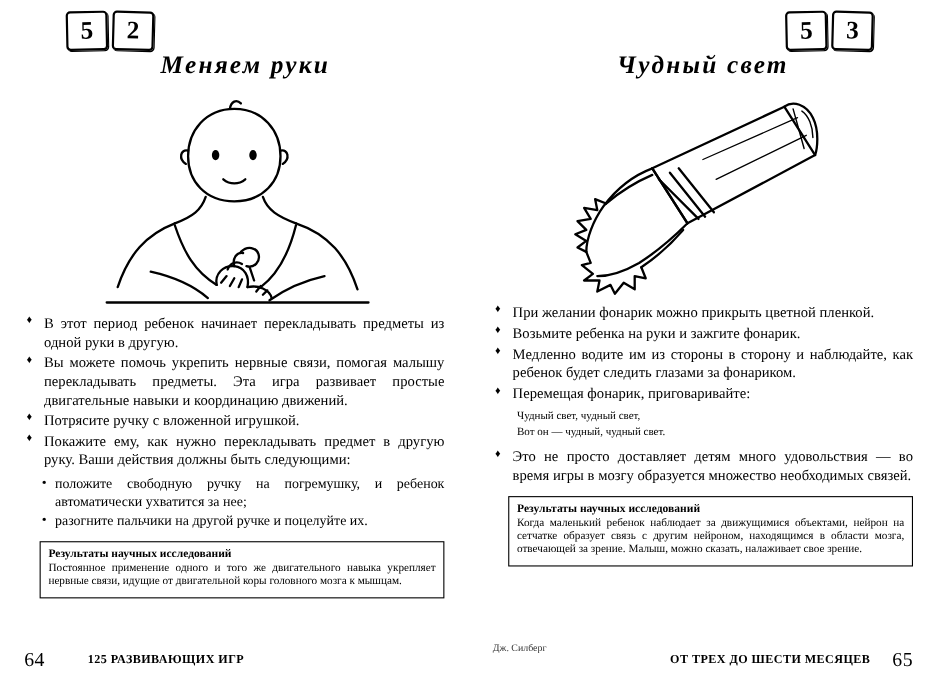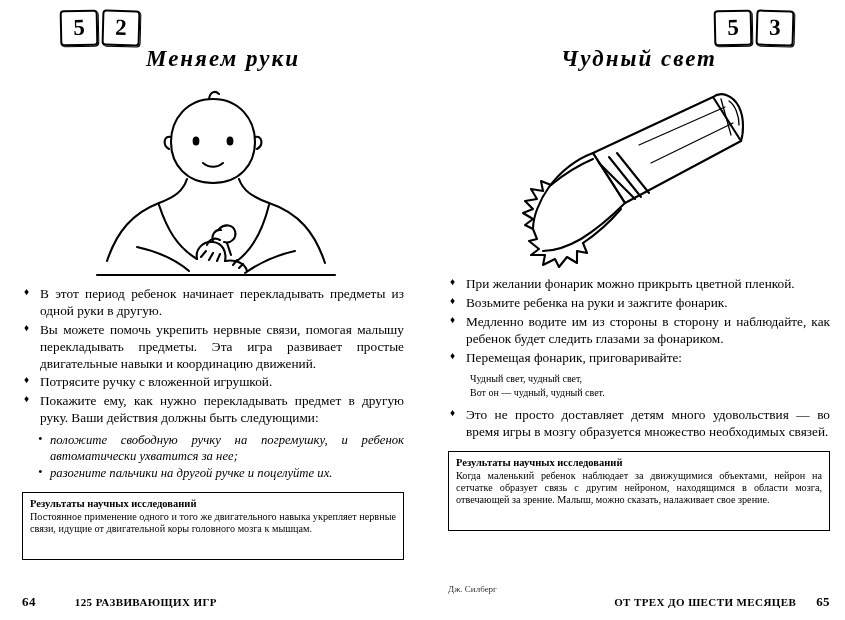--- a/index.html
+++ b/index.html
@@ -105,21 +105,20 @@
     left: 2px;
     top: 0px;
     font-size: 10px;
   }
   ul.sub {
     list-style: none;
     margin: 6px 0 6px 16px;
     padding: 0;
     font-size: 12.7px;
     line-height: 1.25;
-    font-style: italic;
   }
   ul.sub > li {
     position: relative;
     padding-left: 12px;
     margin-bottom: 1px;
     text-align: justify;
   }
   ul.sub > li::before {
     content: "\2022";
     position: absolute;
@@ -128,22 +127,23 @@
   }
   .verse {
     font-size: 10px;
     line-height: 1.32;
     margin: 6px 0 8px 22px;
   }
 
   
   .research {
     border: 1.5px solid #000;
-    padding: 5px 7px 24px 7px;
+    padding: 5px 7px 8px 7px;
     margin-top: 10px;
+    margin-left: 14px;
   }
   .research .rh {
     font-size: 10.5px;
     font-weight: bold;
     margin-bottom: 2px;
   }
   .research .rb {
     font-size: 10.2px;
     line-height: 1.2;
     text-align: justify;
@@ -155,21 +155,21 @@
     bottom: 10px;
     left: 22px;
     right: 18px;
     display: flex;
     align-items: center;
     font-size: 11px;
     font-weight: bold;
     letter-spacing: 0.4px;
   }
   .footer.right-footer { justify-content: flex-end; left: 26px; right: 14px; }
-  .footer .pg { font-size: 13px; font-weight: bold; }
+  .footer .pg { font-size: 18px; font-weight: normal; }
   .footer .bk { margin-left: 39px; }
   .footer .bk-right { margin-right: 20px; }
   .sig {
     position: absolute;
     bottom: 26px;
     left: 26px;
     font-size: 9px;
     color: #333;
   }
 </style>

